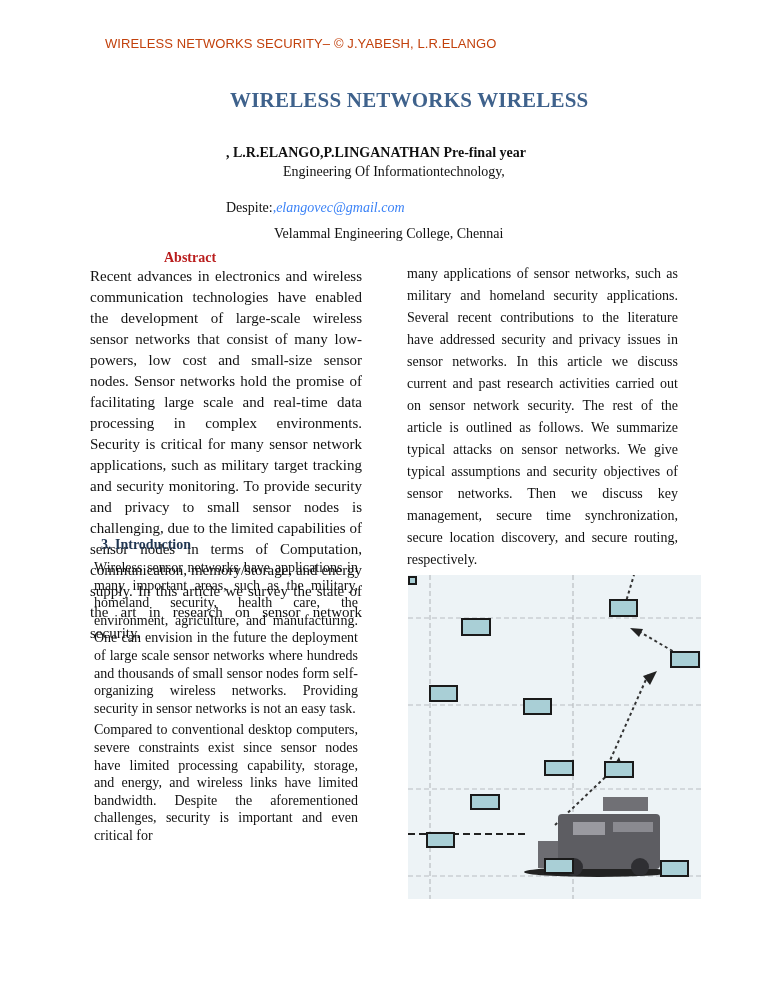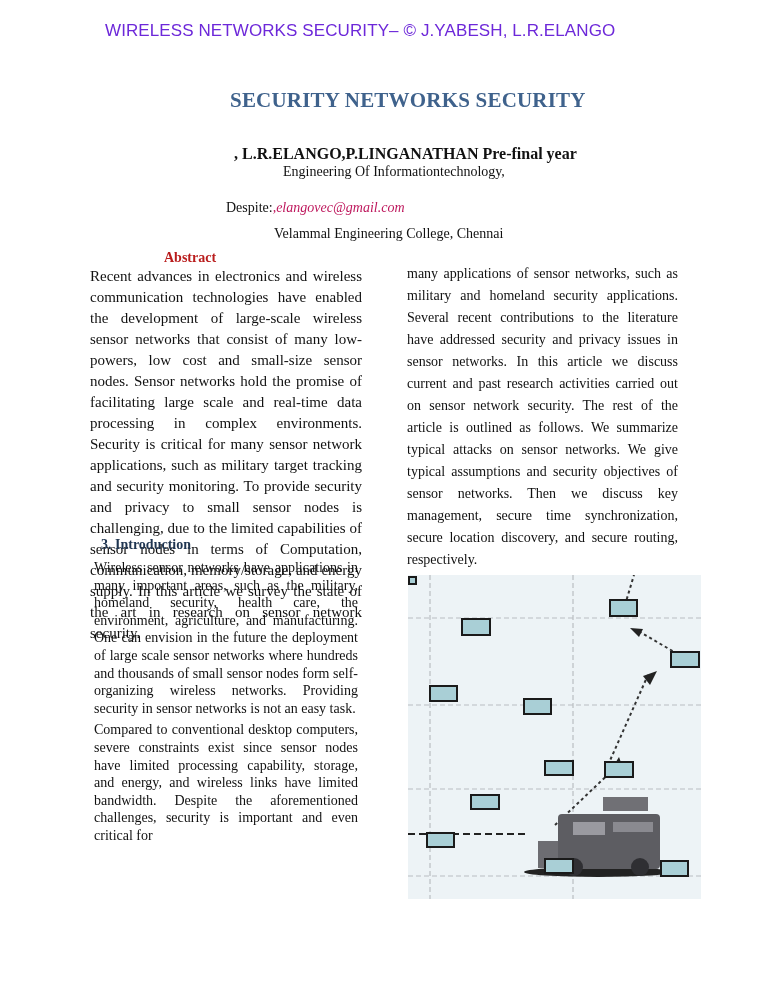--- a/index.html
+++ b/index.html
@@ -1,39 +1,39 @@
 <!DOCTYPE html>
 <html><head>
 <meta charset="utf-8">
 <style>
   html, body { margin: 0; padding: 0; background: #ffffff; }
   body { width: 768px; height: 994px; position: relative; overflow: hidden; font-family: "Liberation Serif", serif; color: #111; }
-  .running-header { position: absolute; left: 105px; top: 21px; font-family: "Liberation Sans", sans-serif; font-size: 17px; color: #6d28d9; letter-spacing: 0.1px; }
+  .running-header { position: absolute; left: 105px; top: 36px; font-family: "Liberation Sans", sans-serif; font-size: 13px; color: #c2410c; letter-spacing: 0.1px; }
   .title { position: absolute; left: 230px; top: 88px; font-size: 21px; font-weight: bold; color: #3f628c; letter-spacing: 0.2px; }
-  .authors { position: absolute; left: 234px; top: 145px; font-size: 16px; font-weight: bold; }
+  .authors { position: absolute; left: 226px; top: 145px; font-size: 14px; font-weight: bold; }
   .dept { position: absolute; left: 283px; top: 164px; font-size: 14px; }
   .college { position: absolute; left: 274px; top: 182px; font-size: 14px; margin-top: 44px; }
   .email-line { position: absolute; left: 226px; top: 200px; font-size: 14px; }
-  .email-link { color: #be185d; font-style: italic; }
+  .email-link { color: #3b82f6; font-style: italic; }
   .abstract-heading { position: absolute; left: 164px; top: 250px; font-size: 14px; font-weight: bold; color: #b91c1c; }
   .col-left { position: absolute; left: 90px; width: 272px; }
   .abstract-body { top: 266px; font-size: 15px; line-height: 21px; text-align: justify; text-align-last: left; }
   .intro-heading { position: absolute; left: 101px; top: 537px; font-size: 14px; font-weight: bold; color: #1f3551; }
   .intro-body { top: 555px; font-size: 14px; line-height: 17.6px; text-align: justify; }
   .intro-body p { margin: 4px; text-align: justify; }
   .col-right { position: absolute; left: 407px; top: 263px; width: 271px; font-size: 14px; line-height: 22px; text-align: justify; }
   .figure { position: absolute; left: 408px; top: 575px; width: 293px; height: 324px; background: #edf3f6; overflow: hidden; }
   .figure svg { display: block; }
 </style>
 </head>
 <body>
 
 <div class="running-header">WIRELESS NETWORKS SECURITY– © J.YABESH, L.R.ELANGO</div>
 
-<div class="title">SECURITY NETWORKS SECURITY</div>
+<div class="title">WIRELESS NETWORKS WIRELESS</div>
 <div class="authors">, L.R.ELANGO,P.LINGANATHAN Pre-final year</div>
 <div class="dept">Engineering Of Informationtechnology,</div>
 <div class="college">Velammal Engineering College, Chennai</div>
 <div class="email-line">
   <span>Despite:</span><span class="email-link">,elangovec@gmail.com</span>
 </div>
 
 <div class="abstract-heading">Abstract</div>
 <div class="col-left abstract-body">Recent advances in electronics and wireless communication technologies have enabled the development of large-scale wireless sensor networks that consist of many low-powers, low cost and small-size sensor nodes. Sensor networks hold the promise of facilitating large scale and real-time data processing in complex environments. Security is critical for many sensor network applications, such as military target tracking and security monitoring. To provide security and privacy to small sensor nodes is challenging, due to the limited capabilities of sensor nodes in terms of Computation, communication, memory/storage, and energy supply. In this article we survey the state of the art in research on sensor network security.</div>
 

